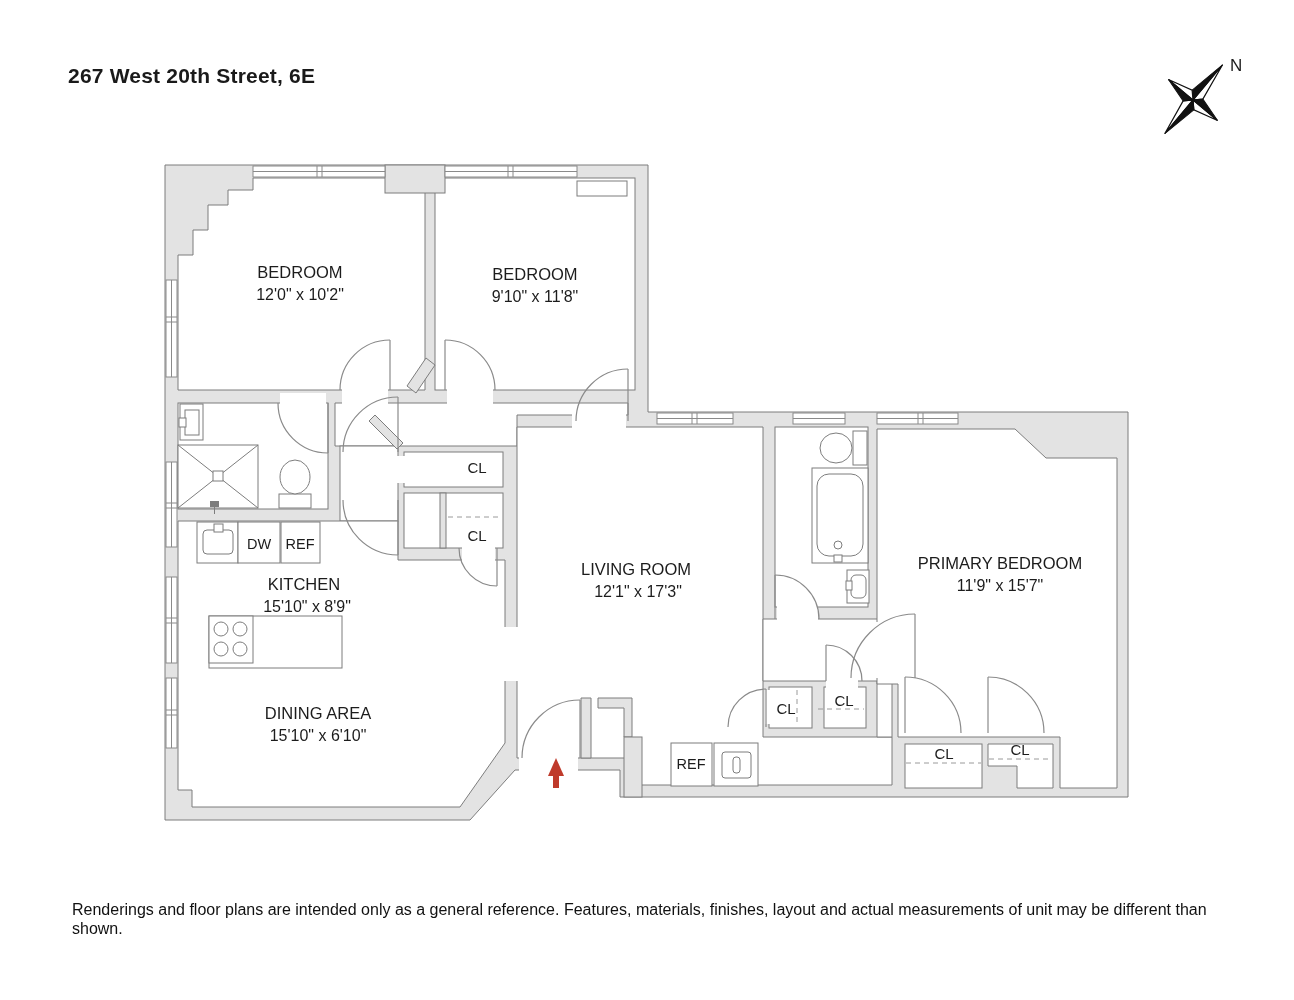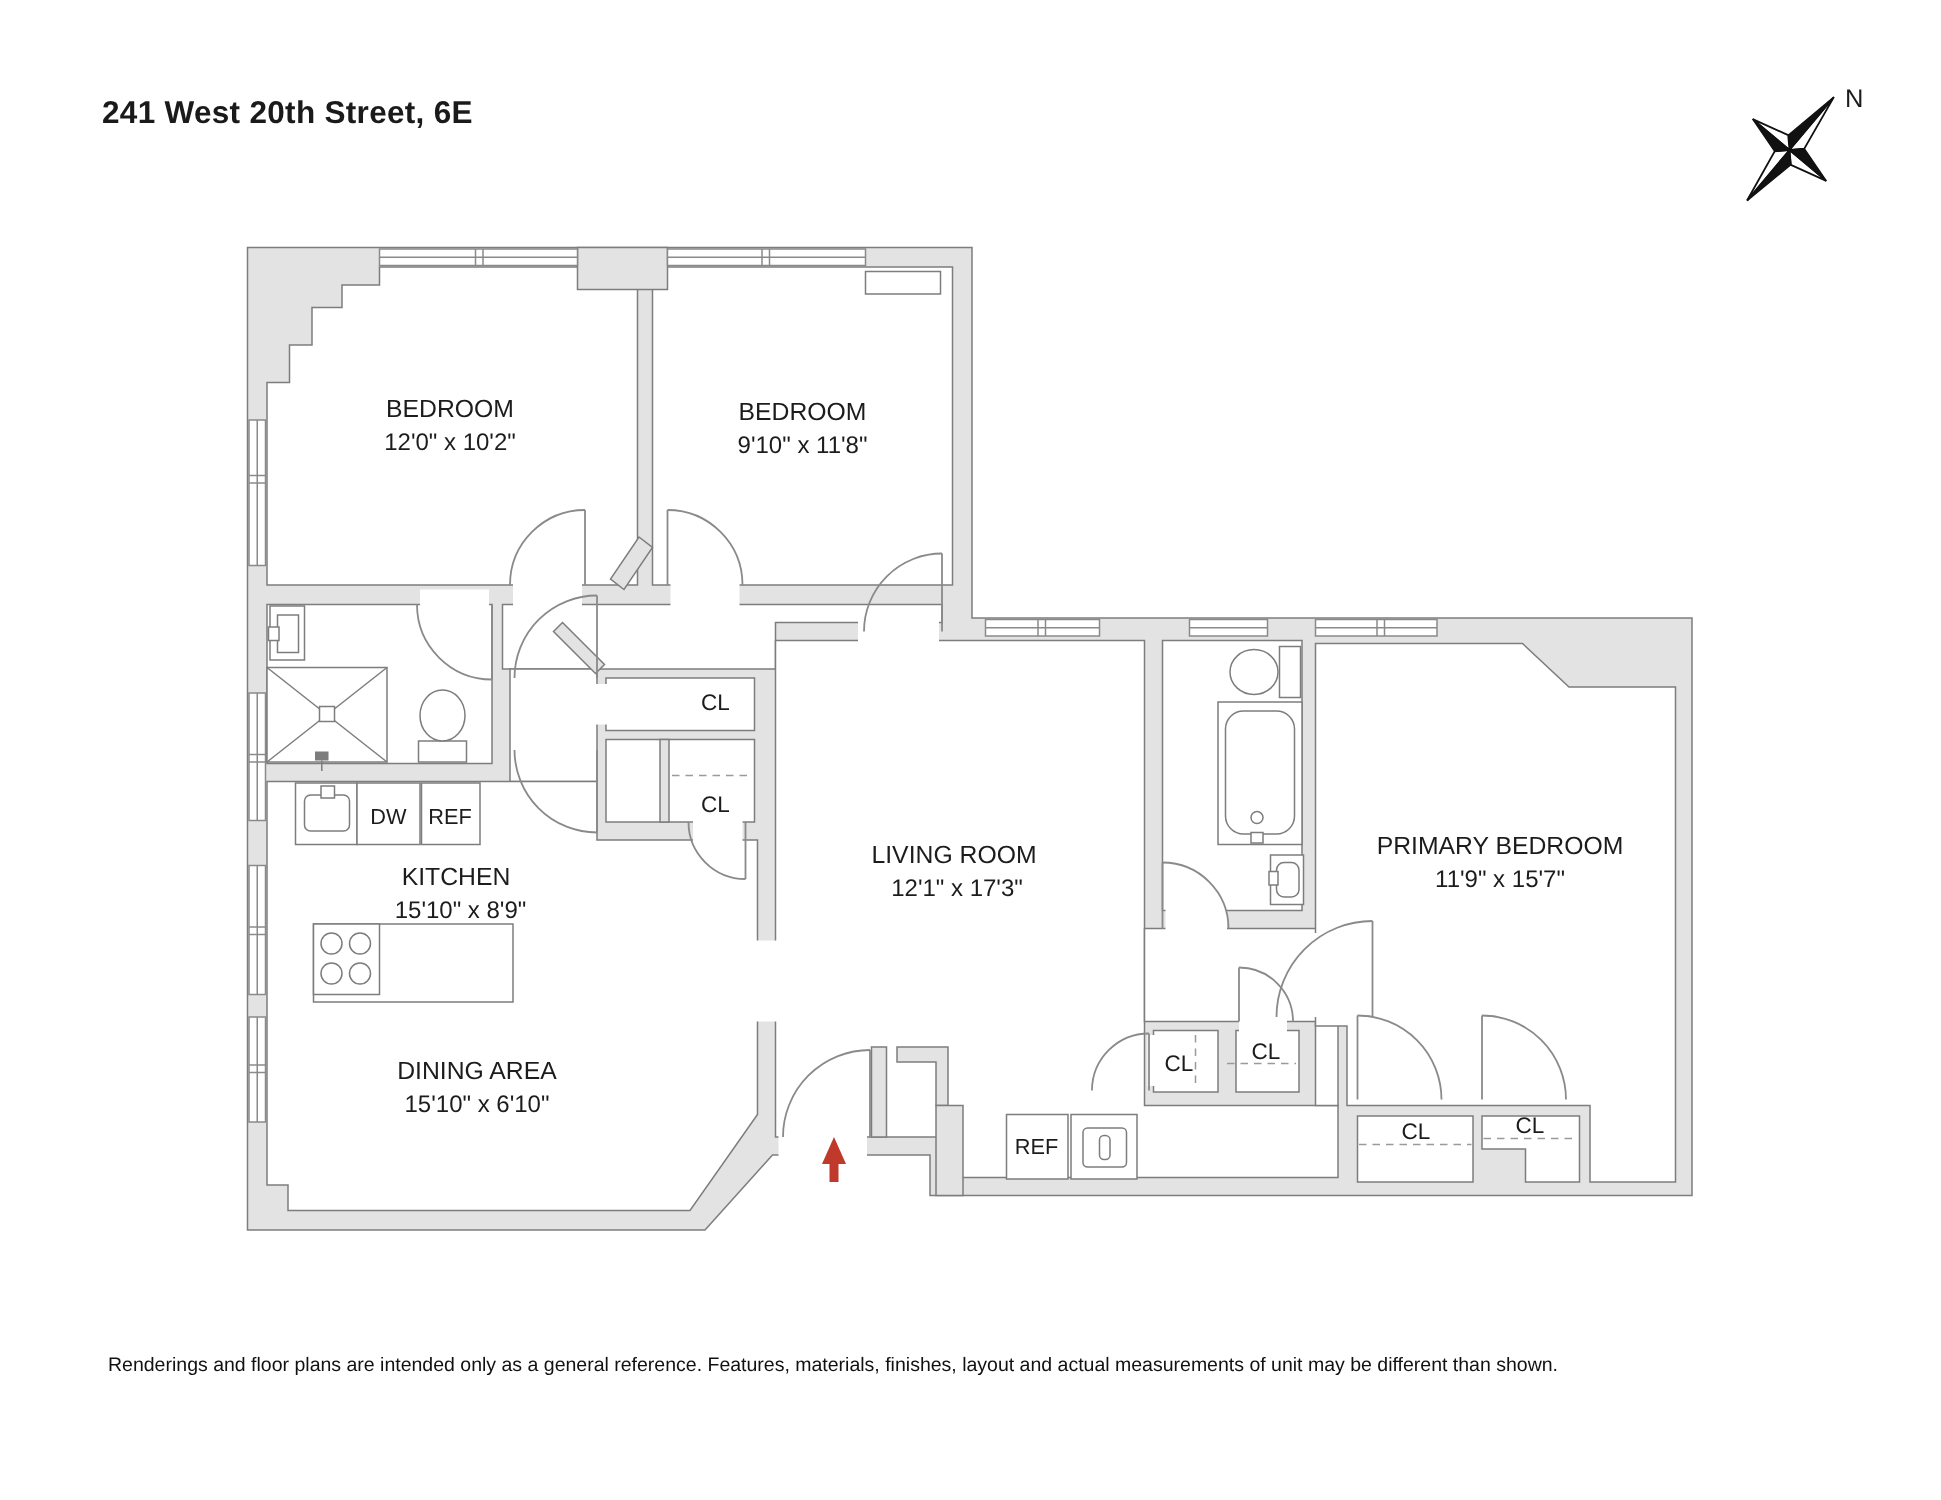--- a/index.html
+++ b/index.html
@@ -1,18 +1,18 @@
 <!DOCTYPE html>
 <html><head>
 <meta charset="utf-8">
 <style>
   html,body{margin:0;padding:0;background:#ffffff;}
   body{width:1294px;height:1000px;position:relative;font-family:"Liberation Sans",sans-serif;overflow:hidden;}
   #plan-title{position:absolute;left:68px;top:64px;font-size:21px;font-weight:bold;color:#1a1a1a;letter-spacing:.2px;}
-  #disclaimer{position:absolute;left:72px;top:900px;width:1170px;font-size:13px;line-height:19px;color:#111;}
+  #disclaimer{position:absolute;left:72px;top:900px;width:1170px;font-size:16px;line-height:19px;color:#111;}
   svg text{font-family:"Liberation Sans",sans-serif;fill:#1c1c1c;}
   .room-name{font-size:16.5px;}
   .room-dim{font-size:16px;}
   .cl{font-size:15px;}
   .appl{font-size:14.5px;}
   .north{font-size:17px;}
   .wall{fill:#e3e3e3;stroke:#7d7d7d;stroke-width:1;}
   .roomw{fill:#ffffff;stroke:#7d7d7d;stroke-width:1;}
   .open{fill:#ffffff;stroke:none;}
   .fx{fill:#ffffff;stroke:#7d7d7d;stroke-width:1;}
@@ -22,21 +22,21 @@
   .win{fill:#ffffff;stroke:#8a8a8a;stroke-width:1;}
   .winl{stroke:#8a8a8a;stroke-width:1;}
   .compass-dark{fill:#111;stroke:#111;stroke-width:1;}
   .compass-light{fill:#fff;stroke:#111;stroke-width:1.2;}
 </style>
 </head>
 <body>
 
 
 
-<div id="plan-title">241 West 20th Street, 6E</div>
+<div id="plan-title">267 West 20th Street, 6E</div>
 
 <svg width="1294" height="1000" viewBox="0 0 1294 1000">
 
   <path class="wall" d="M165,165 L648,165 L648,412 L1128,412 L1128,797 L620,797 L620,770 L515,770 L470,820 L165,820 Z"></path>
 
   <g>
 
     <path class="roomw" d="M253,178 L425,178 L425,390 L178,390 L178,255 L193,255 L193,230 L208,230 L208,205 L228,205 L228,190 L253,190 Z"></path>
 
     <rect class="roomw" x="435" y="178" width="200" height="212"></rect>

